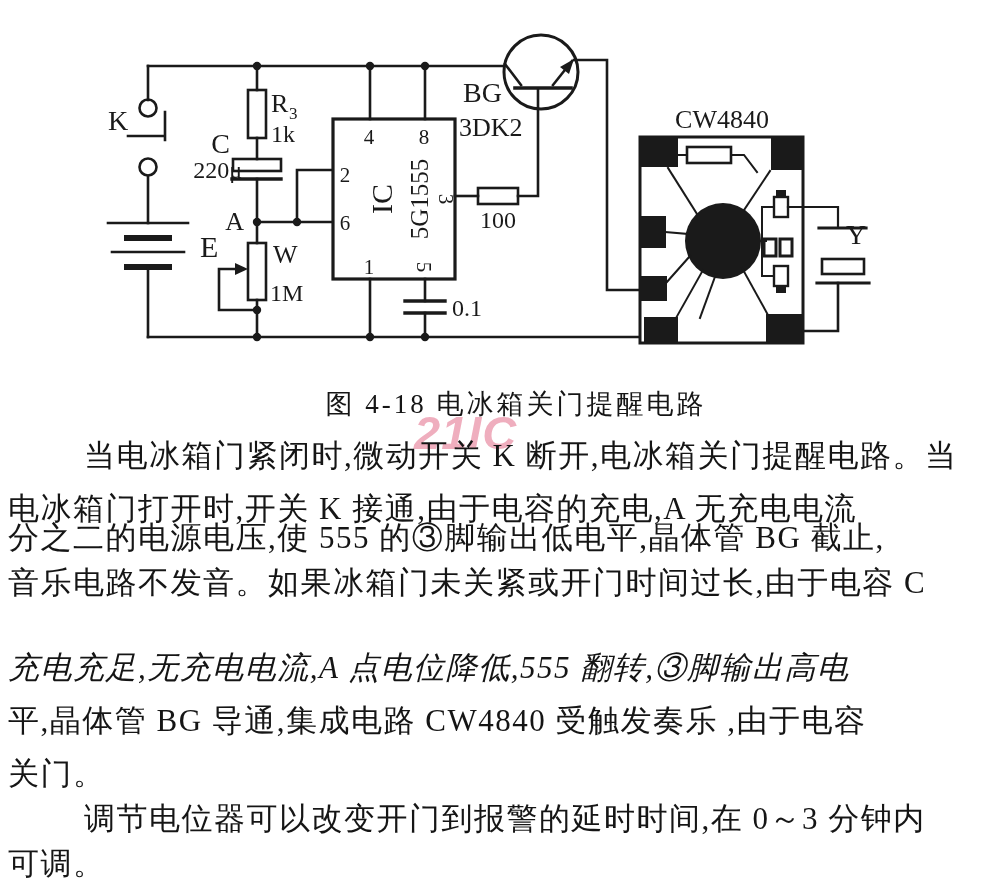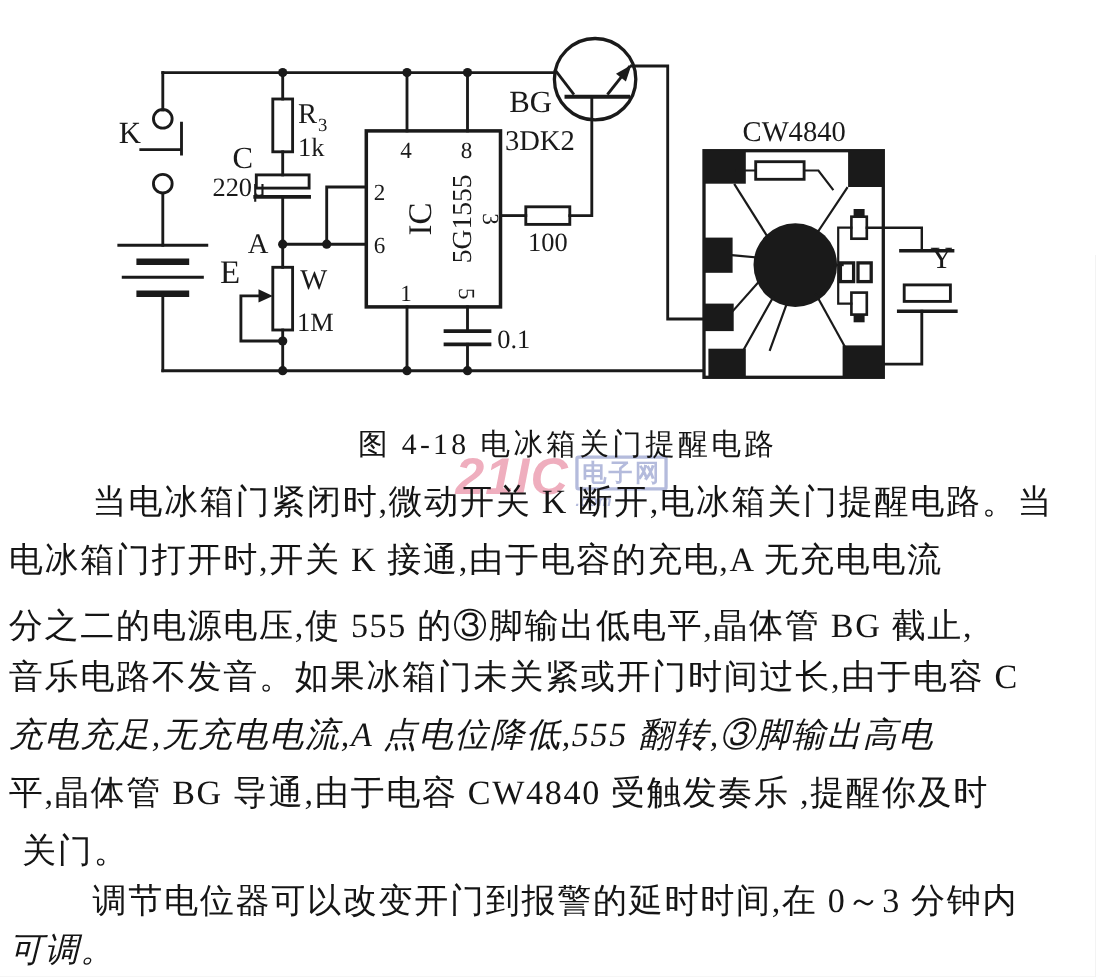--- a/index.html
+++ b/index.html
@@ -194,31 +194,27 @@
     <text x="463" y="102" font-size="28">BG</text>
     <text x="459" y="136" font-size="26">3DK2</text>
     <text x="722" y="128" font-size="26" text-anchor="middle">CW4840</text>
     <text x="846" y="244" font-size="28">Y</text>
   </svg>
 
   <div class="caption">图 4-18  电冰箱关门提醒电路</div>
 
   <div class="watermark">
     <span class="wm-brand" style="color:#e0607f;">21IC</span>
-    <span class="wm-col">
-      <span class="wm-site" style="color:#8a94c8;border-color:#8a94c8;">电子网</span>
-      <span class="wm-suffix" style="color:#8a94c8;">.com</span>
-    </span>
   </div>
 
   <div class="bodytext">
     <div class="line indent" style="top:437px;">当电冰箱门紧闭时,微动开关 K 断开,电冰箱关门提醒电路。当</div>
     <div class="line" style="top:490px;">电冰箱门打开时,开关 K 接通,由于电容的充电,A 无充电电流</div>
-    <div class="line" style="top:550px;text-align:center;">分之二的电源电压,使 555 的③脚输出低电平,晶体管 BG 截止,</div>
-    <div class="line" style="top:596px;text-align:right;">音乐电路不发音。如果冰箱门未关紧或开门时间过长,由于电容 C</div>
+    <div class="line" style="top:519px;text-align:center;">分之二的电源电压,使 555 的③脚输出低电平,晶体管 BG 截止,</div>
+    <div class="line" style="top:564px;text-align:right;">音乐电路不发音。如果冰箱门未关紧或开门时间过长,由于电容 C</div>
     <div class="line" style="top:649px;font-style:italic;">充电充足,无充电电流,A 点电位降低,555 翻转,③脚输出高电</div>
-    <div class="line" style="top:702px;">平,晶体管 BG 导通,由于电容 CW4840 受触发奏乐 ,提醒你及时</div>
-    <div class="line" style="top:755px;margin-left:12px;">关门。</div>
+    <div class="line" style="top:702px;">平,晶体管 BG 导通,集成电路 CW4840 受触发奏乐 ,由于电容</div>
+    <div class="line" style="top:755px;">关门。</div>
     <div class="line indent" style="top:800px;">调节电位器可以改变开门到报警的延时时间,在 0～3 分钟内</div>
-    <div class="line" style="top:845px;font-style:italic;">可调。</div>
+    <div class="line" style="top:845px;">可调。</div>
   </div>
 
 </div>
 
 </body></html>

